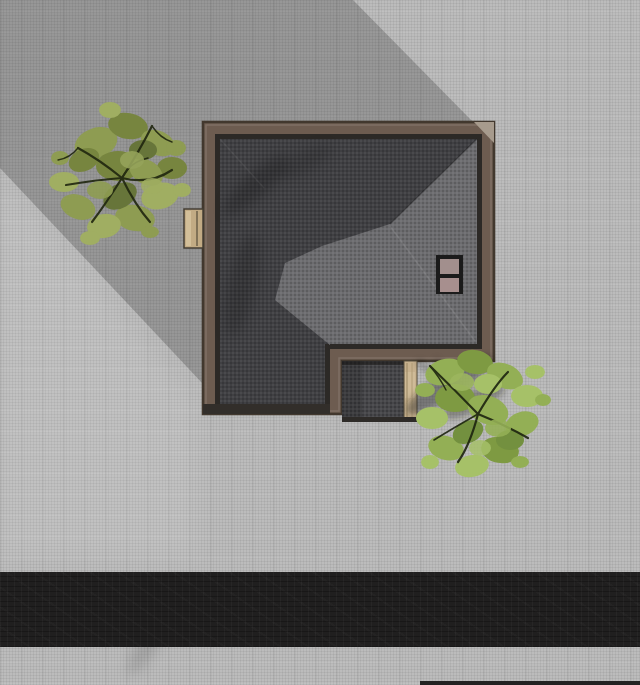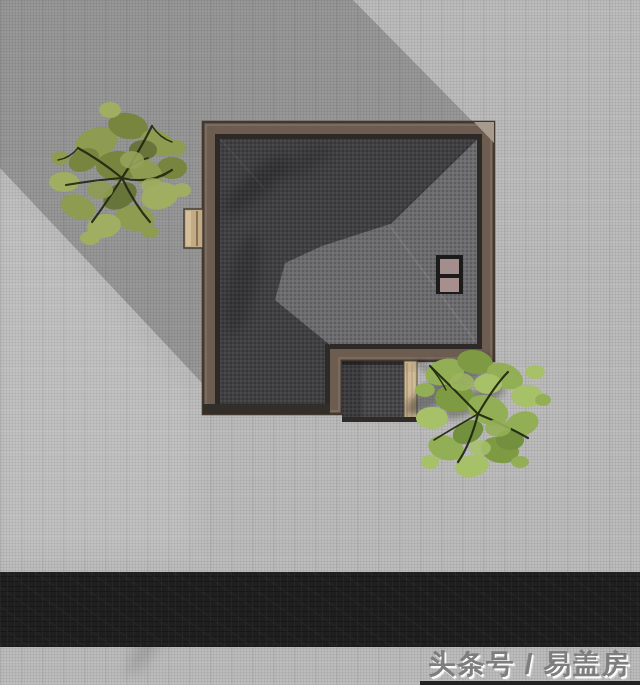--- a/index.html
+++ b/index.html
@@ -204,14 +204,13 @@
         <ellipse cx="462" cy="382" rx="12" ry="9" fill="#9cb65e" opacity="0.9"></ellipse>
         <ellipse cx="498" cy="428" rx="13" ry="9" fill="#93af55" opacity="0.9"></ellipse>
         <ellipse cx="480" cy="448" rx="11" ry="8" fill="#a6c168" opacity="0.85"></ellipse>
       </g>
     </g>
   </svg>
 
   <div class="road"></div>
   <div class="road-edge-br"></div>
 
-  <div class="watermark">头条号 / 易盖房</div>
 </div>
 
 </body></html>

